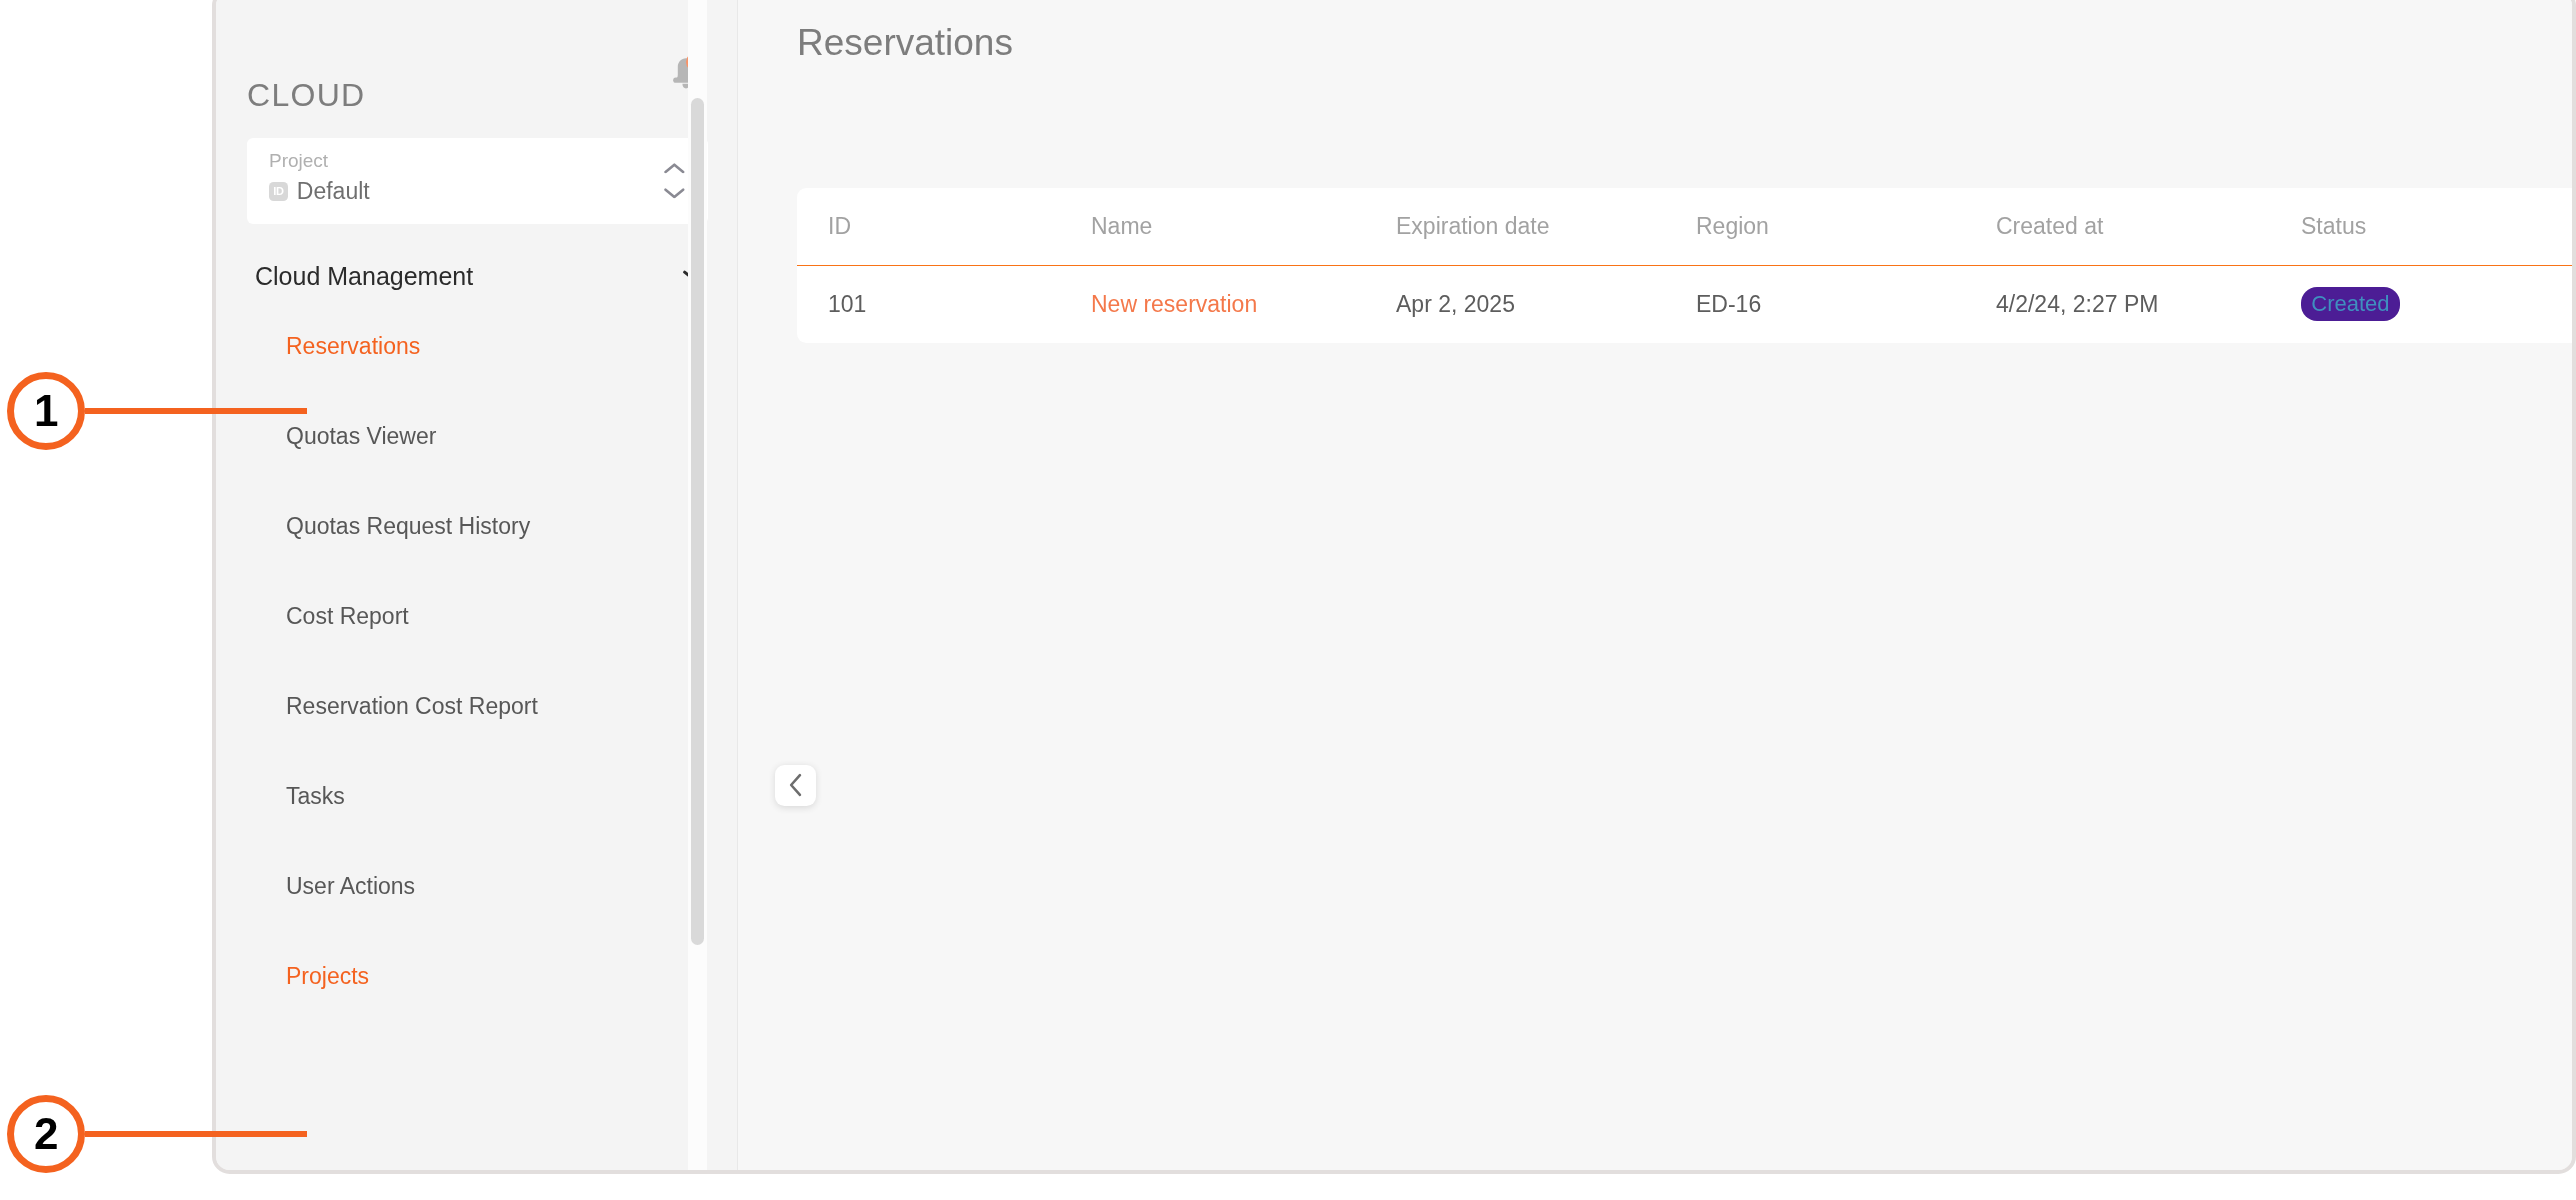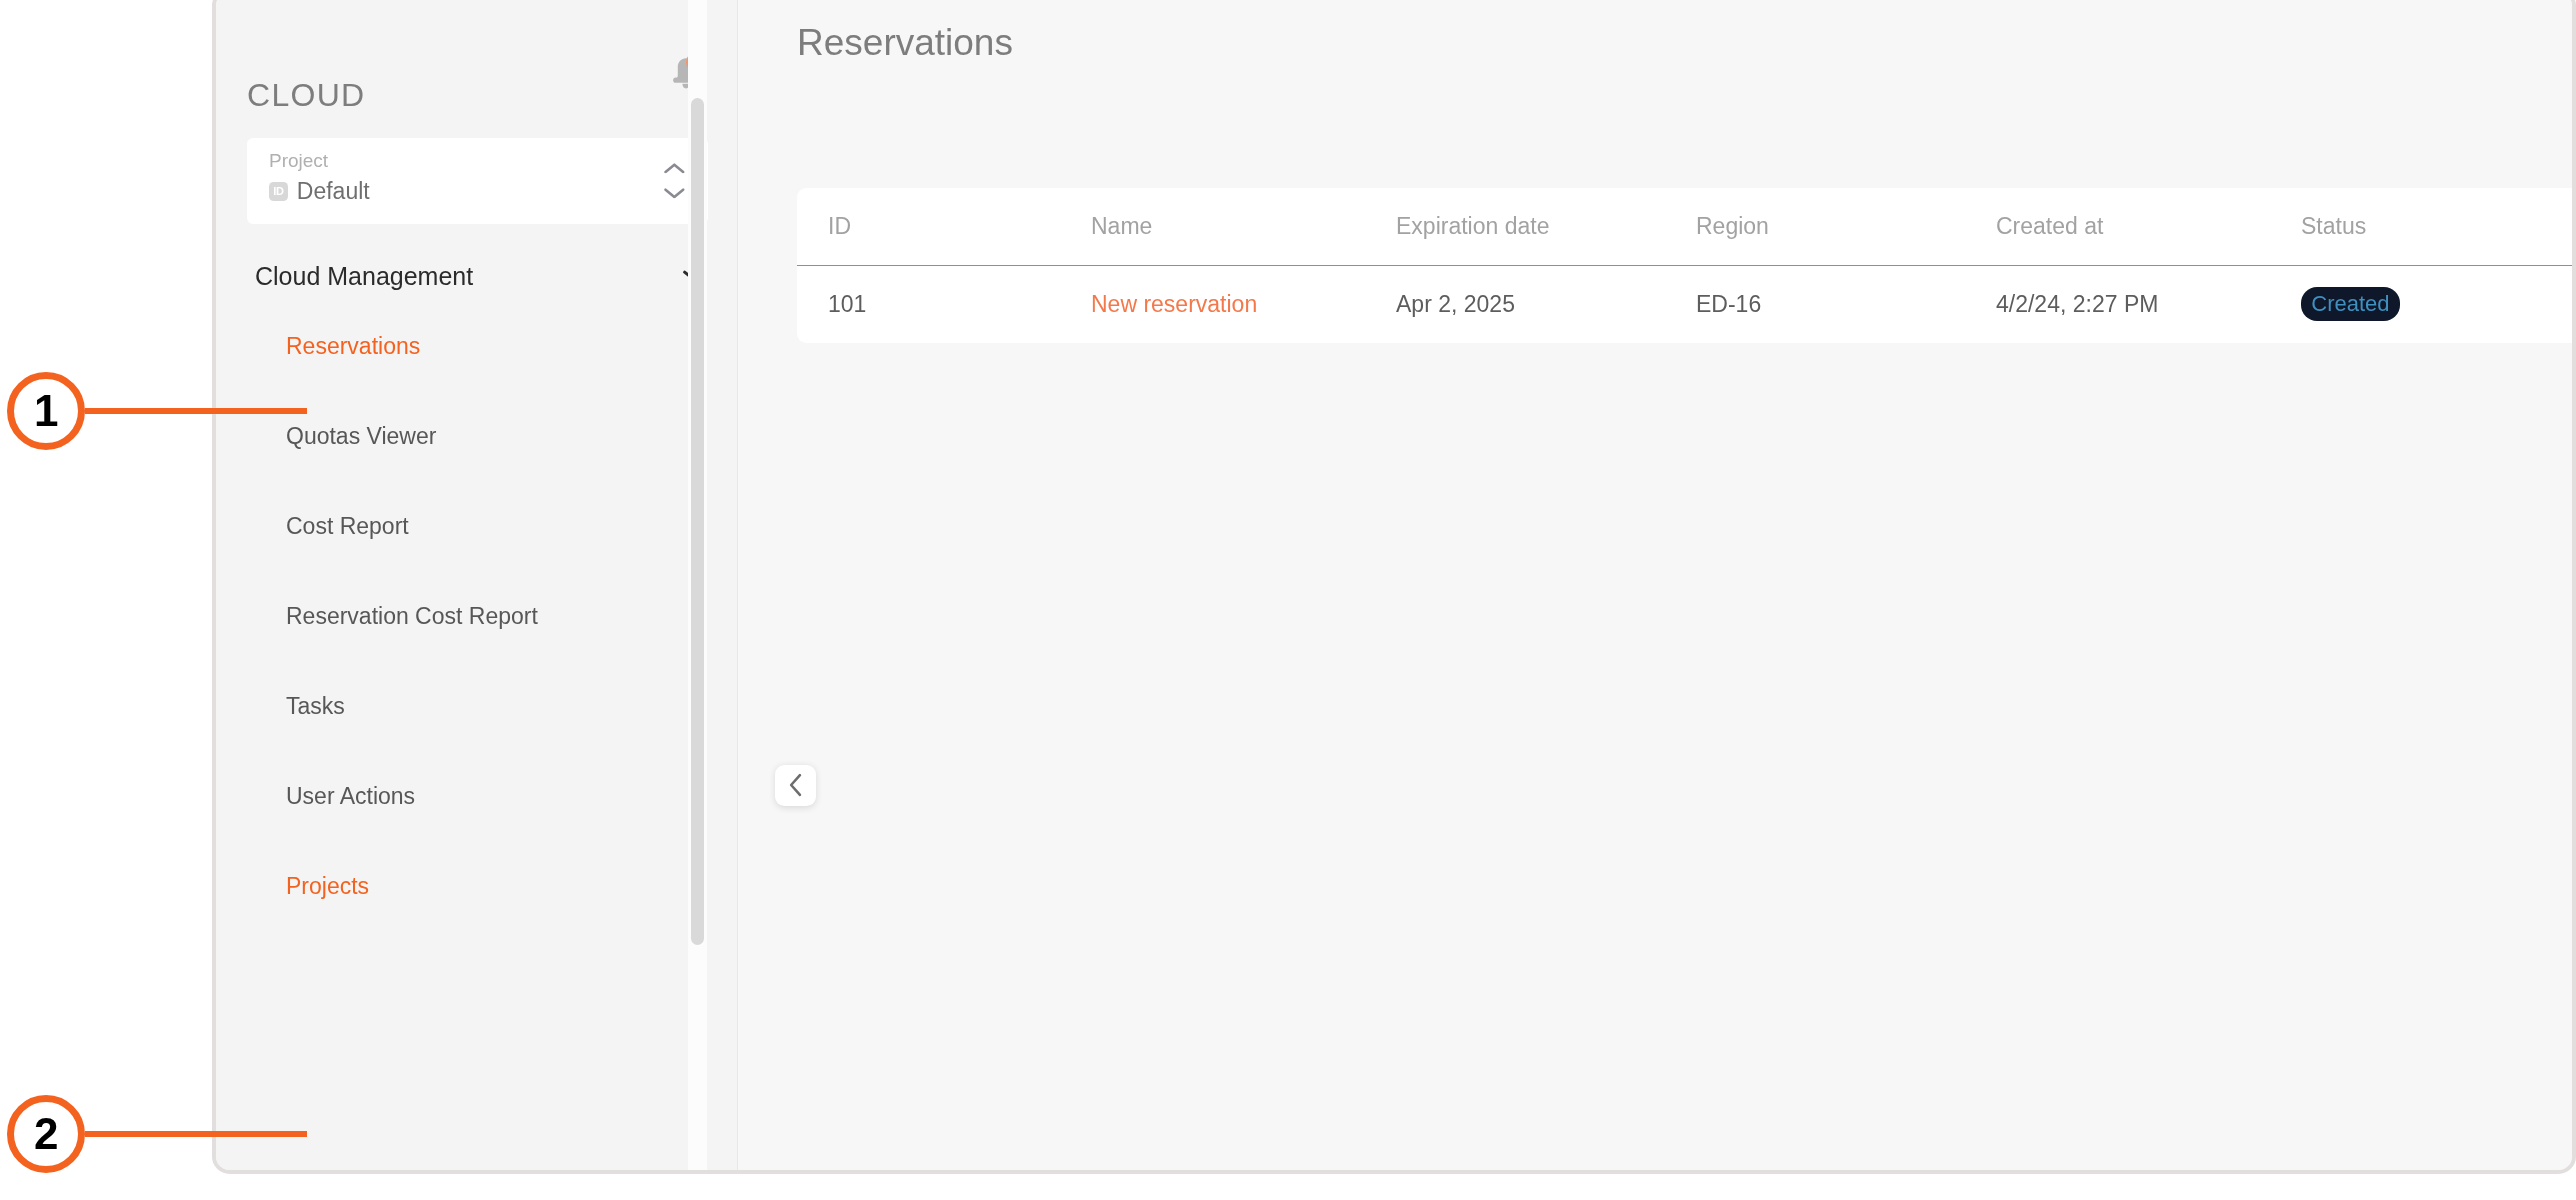--- a/index.html
+++ b/index.html
@@ -256,21 +256,21 @@
   .t-body .t-cell { font-size: 23px; color: #5d5d5d; }
   .c-id   { width: 294px; padding-left: 31px; }
   .c-name { width: 305px; }
   .c-exp  { width: 300px; }
   .c-reg  { width: 300px; }
   .c-crt  { width: 305px; }
   .c-sts  { width: 207px; }
   .link-orange { color: #f4784a; }
   .status-badge {
     display: inline-block;
-    background: #0f172a;
+    background: #4c1d95;
     color: #3f8fbf;
     border-radius: 16px;
     padding: 6.2px 10.3px;
     font-size: 22px;
     line-height: 1;
   }
 
   
   .callout {
     position: absolute;
@@ -347,20 +347,23 @@
           </svg>
         </div>
 
         <div class="nav-item active">
           <span>Reservations</span>
         </div>
         <div class="nav-item">
           <span>Quotas Viewer</span>
         </div>
         <div class="nav-item">
+          <span>Quotas Request History</span>
+        </div>
+        <div class="nav-item">
           <span>Cost Report</span>
         </div>
         <div class="nav-item">
           <span>Reservation Cost Report</span>
         </div>
         <div class="nav-item">
           <span>Tasks</span>
         </div>
         <div class="nav-item">
           <span>User Actions</span>

